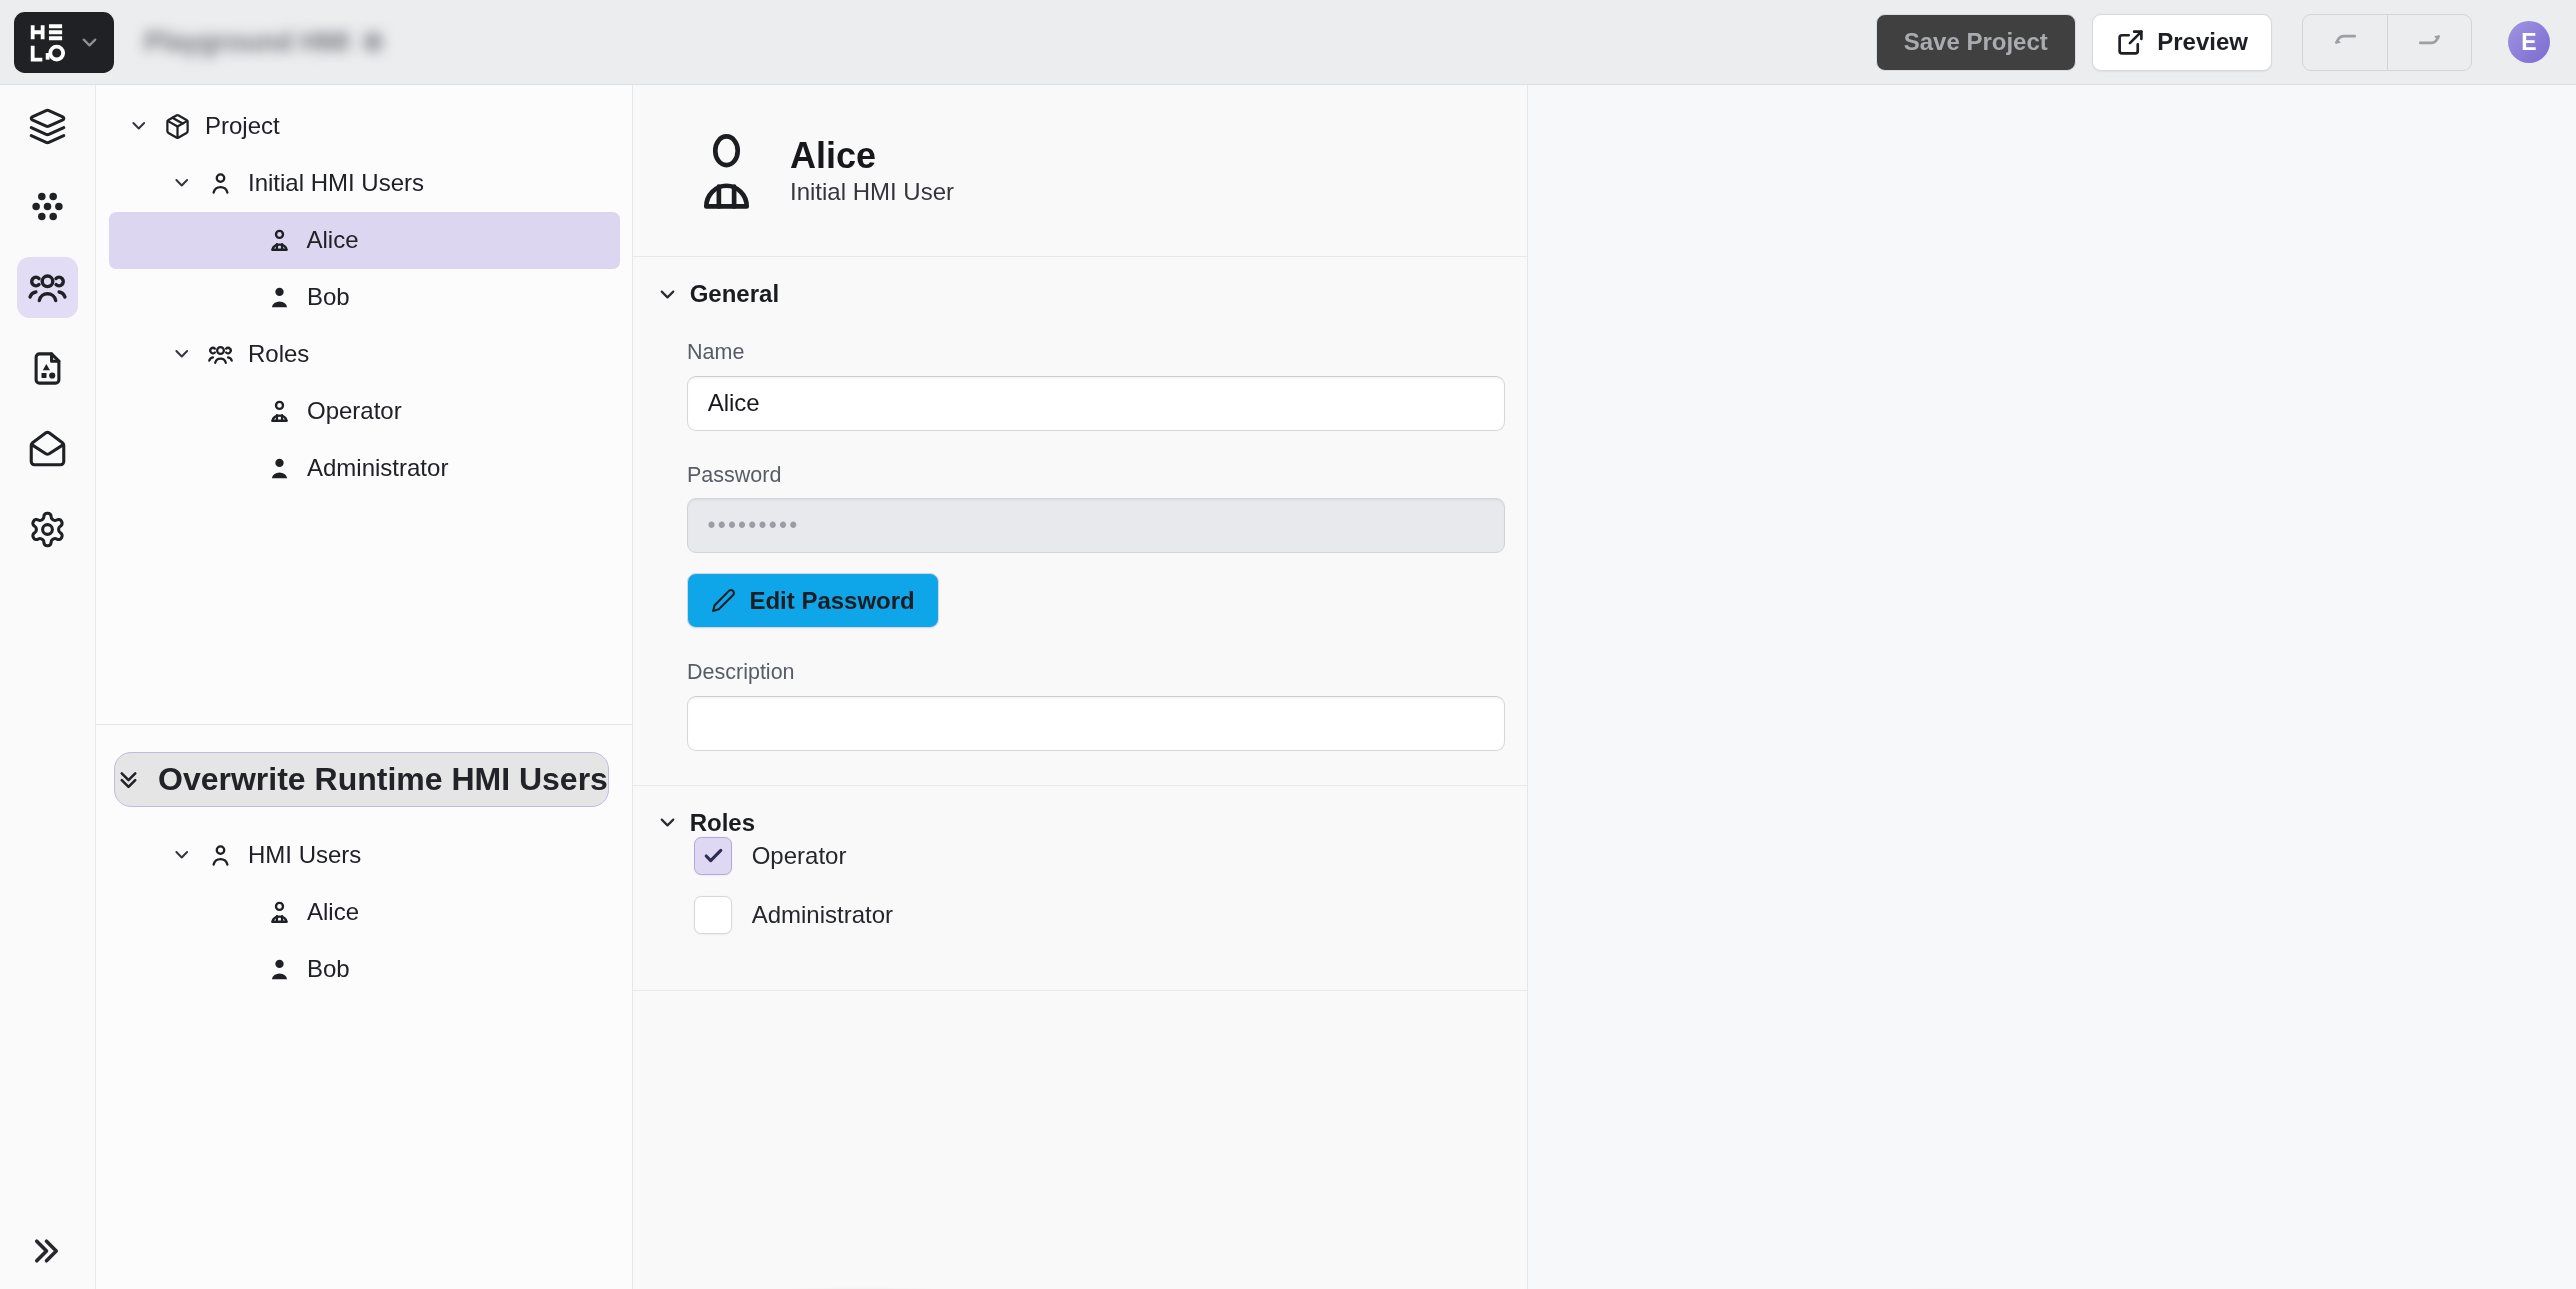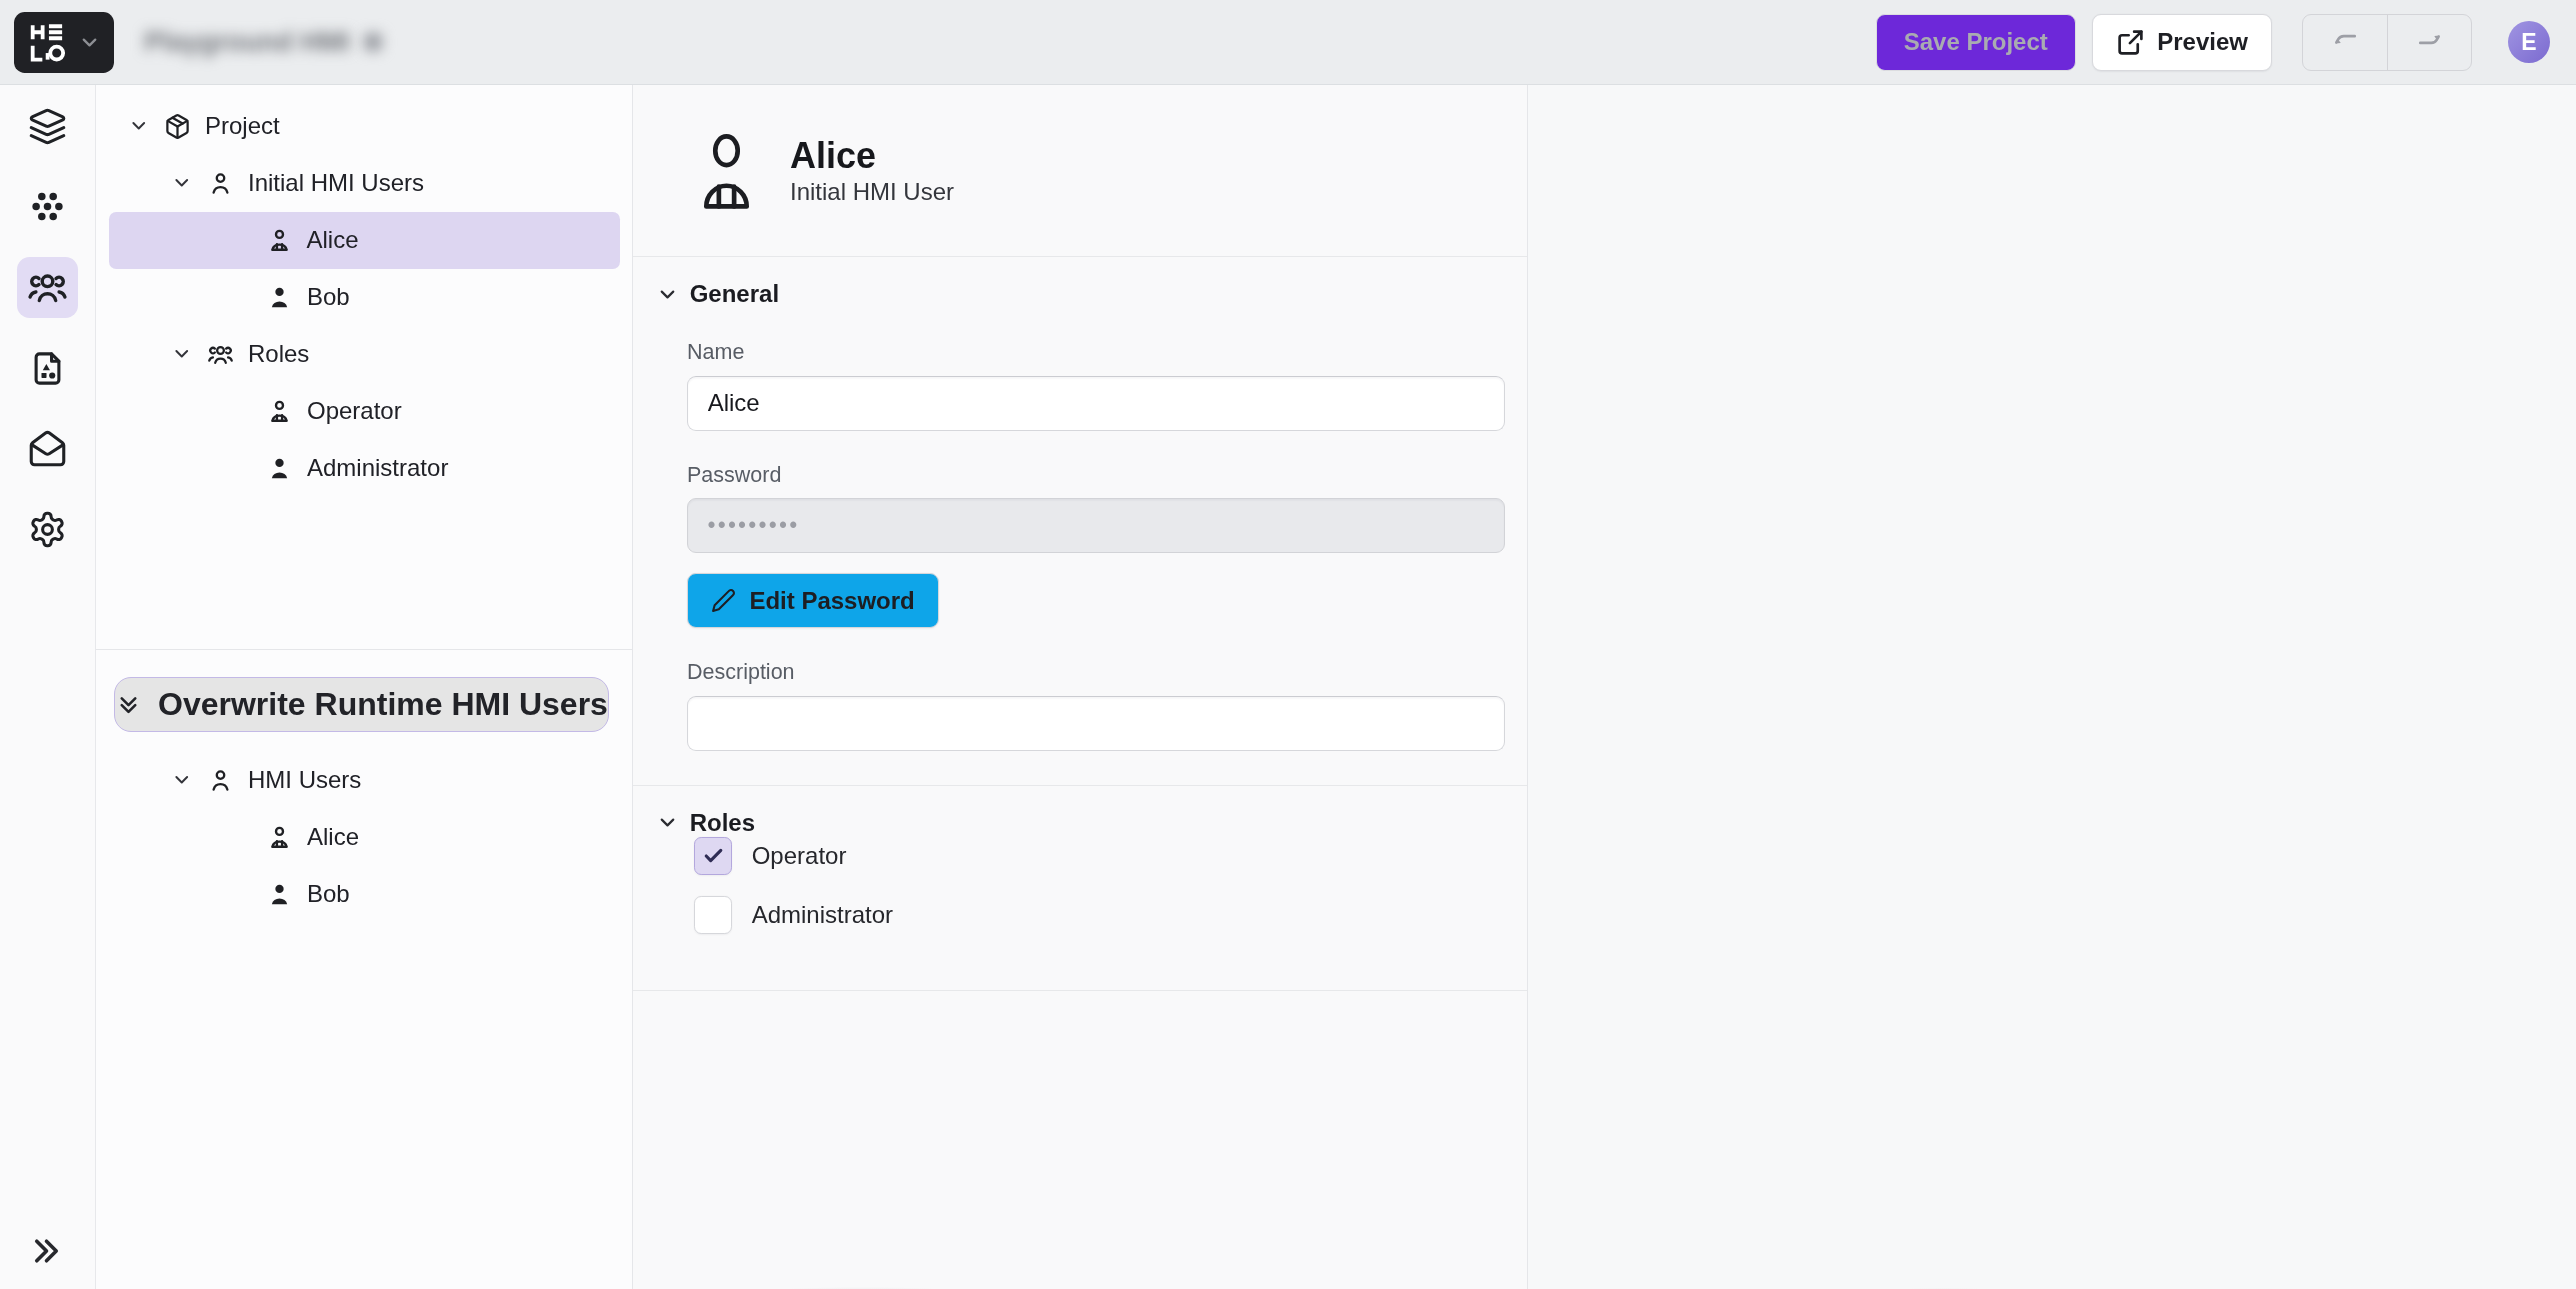--- a/index.html
+++ b/index.html
@@ -9,39 +9,39 @@
 
   
   .topbar { height:85px; background:#ebedef; border-bottom:1.8px solid #dcdfe2; display:flex; align-items:center; padding:0 26px 0 14.3px; }
   .logo-box { width:100px; height:61px; border-radius:10.7px; background:#202125; display:flex; align-items:center; justify-content:center; gap:9px; cursor:pointer; }
   .logo-glyph { color:#ffffff; }
   .logo-chev { color:#8d8f94; }
   .proj-title { margin-left:30px; font-size:27px; font-weight:600; color:#6f7278; filter:blur(6.3px); white-space:nowrap; }
   .proj-blob { width:18px; height:18px; border-radius:4.5px; background:#9a9da3; filter:blur(6.3px); margin-left:14.3px; }
   .tb-spacer { flex:1; }
   .btn { display:flex; align-items:center; justify-content:center; height:57px; border-radius:9px; font-size:24px; font-weight:600; cursor:pointer; }
-  .btn-save { padding:0 27px; background:#6d28d9; border:1.8px solid #dcdde0; color:#a9abb1; }
+  .btn-save { padding:0 27px; background:#404040; border:1.8px solid #dcdde0; color:#a9abb1; }
   .btn-preview { padding:0 23px; background:#ffffff; border:1.8px solid #d8d9dd; color:#1e1f24; gap:12.5px; margin-left:16px; box-shadow:0 0.9px 1.8px rgba(20,20,40,.06); }
   .undo-redo { display:flex; height:57px; border:1.8px solid #d3d4d8; border-radius:9px; overflow:hidden; margin-left:30px; }
   .ur-cell { width:84px; display:flex; align-items:center; justify-content:center; color:#9d9fa6; cursor:pointer; }
   .ur-cell + .ur-cell { border-left:1.8px solid #d3d4d8; }
   .avatar { width:42px; height:42px; border-radius:50%; margin-left:36px; background:linear-gradient(135deg,#a095e2,#7b6ad0); color:#fff; font-size:23px; font-weight:700; display:flex; align-items:center; justify-content:center; cursor:pointer; }
 
   
   .main { display:flex; height:1205px; }
 
   
   .rail { width:96px; background:#fafafb; border-right:1.8px solid #e7e8eb; padding-top:10.7px; position:relative; flex:none; }
   .rail-item { width:61px; height:61px; margin:0 auto 19.7px; border-radius:12.5px; display:flex; align-items:center; justify-content:center; color:#1f2125; cursor:pointer; }
   .rail-item.selected { background:#e2dcf4; }
   .rail-collapse { position:absolute; left:27px; bottom:21.5px; color:#27282d; cursor:pointer; }
 
   
   .tree-panel { width:537px; background:#fcfcfd; border-right:1.8px solid #e5e6e9; flex:none; display:flex; flex-direction:column; }
-  .tree-top { height:565px; border-bottom:1.8px solid #e5e6e9; padding-top:12.5px; }
+  .tree-top { height:640px; border-bottom:1.8px solid #e5e6e9; padding-top:12.5px; }
   .tree-bottom { padding-top:27px; flex:1; }
   .trow { height:57px; display:flex; align-items:center; font-size:24px; color:#202127; cursor:pointer; }
   .trow .tchev { width:36px; display:flex; align-items:center; color:#33343a; flex:none; }
   .trow .ticon { width:41px; display:flex; align-items:center; color:#1f2024; flex:none; }
   .trow.l1 { padding-left:32px; }
   .trow.l2 { padding-left:75px;text-align:center; }
   .trow.l3 { padding-left:170px; }
   .trow.selected { margin:0 12.5px; border-radius:7.2px; background:#ddd6f1; }
   .trow.l3.selected { padding-left:157px; }
   .overwrite-btn { margin:0 14.3px 19.7px 18px; height:55px; border-radius:17px; background:#e5e5e5; border:1.8px solid #c3b9e6; display:flex; align-items:center; justify-content:center; gap:16px; font-size:32px; font-weight:600; color:#222328; cursor:pointer; }

